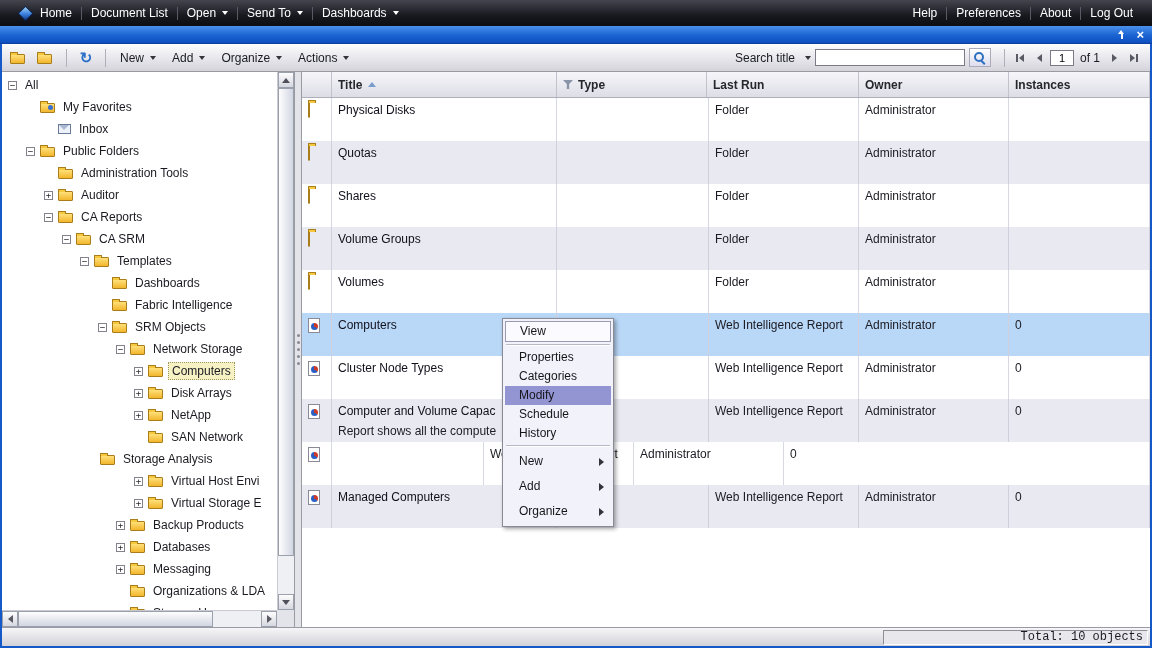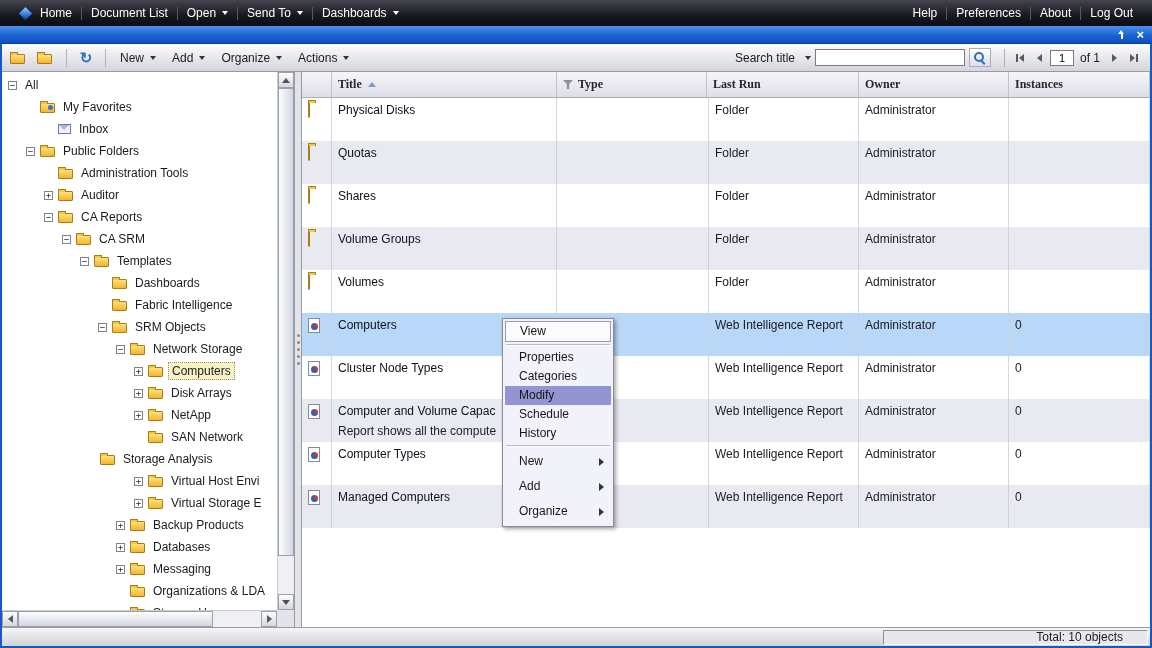--- a/index.html
+++ b/index.html
@@ -85,21 +85,21 @@
   .hscroll { position:absolute; left:0; bottom:0; right:17px; height:17px; background:#eef0f4; border-top:1px solid #cacad2; }
   .hscroll .sb-left { position:absolute; left:0; top:0; }
   .hscroll .sb-right { position:absolute; right:0; top:0; }
   .hthumb { position:absolute; left:16px; top:0; width:195px; height:16px; background:linear-gradient(#fdfdfd,#d2d6e2); border:1px solid #9aa0ac; cursor:grab; }
   .sb-corner { position:absolute; right:0; bottom:0; width:17px; height:17px; background:#e2e4ea; }
   .splitter { flex:0 0 7px; background:#e2e4ea; border-right:1px solid #9a9aa2; display:flex; align-items:center; justify-content:center; cursor:col-resize; }
   .splitter-dots { width:3px; height:3px; background:#8a8a96; border-radius:50%; box-shadow:0 -14px 0 #8a8a96, 0 -7px 0 #8a8a96, 0 7px 0 #8a8a96, 0 14px 0 #8a8a96; }
   
   .table-panel { flex:1; position:relative; background:#fff; overflow:hidden; }
   .thead { display:flex; height:26px; background:linear-gradient(#f6f6fa,#dddde6); border-bottom:1px solid #aeaeb8; font-weight:bold; color:#26262e; }
-  .th { display:flex; align-items:center; padding:12px 6px; border-right:1px solid #c2c2cc;font-family:Liberation Serif, serif; }
+  .th { display:flex; align-items:center; padding:12px 6px; border-right:1px solid #c2c2cc; }
   .col-icon { flex:0 0 30px; width:30px; }
   .col-title { flex:0 0 225px; width:225px; }
   .col-lastrun { flex:0 0 152px; width:152px; }
   .col-type { flex:0 0 150px; width:150px; }
   .col-owner { flex:0 0 150px; width:150px; }
   .col-instances { flex:1; }
   .sort-asc { width:0; height:0; border-left:4px solid transparent; border-right:4px solid transparent; border-bottom:5px solid #7a9ccc; margin-left:6px; }
   .funnel { width:10px; height:9px; background:#8a94a8; clip-path:polygon(0 0,100% 0,62% 45%,62% 100%,38% 100%,38% 45%); margin-right:5px; }
   .row { display:flex; min-height:43px; background:#fff; cursor:default; }
   .row.alt { background:#e9e9f1; }
@@ -117,21 +117,21 @@
     border:1px solid #8a8a96; box-shadow:2px 2px 4px rgba(0,0,0,.35); padding:2px; z-index:20;
   }
   .ctx-item { position:relative; height:19px; line-height:19px; padding-left:14px; color:#15151a; cursor:pointer; white-space:nowrap; }
   .ctx-item.default { height:21px; line-height:19px; border:1px solid #9a9ab4; background:#fbfbff; margin-bottom:2px; }
   .ctx-item.hl { background:#9394d2; }
   .ctx-item.has-sub { height:25px; line-height:25px; }
   .sub-arrow { position:absolute; right:7px; top:50%; transform:translateY(-50%); width:0; height:0; border-top:4px solid transparent; border-bottom:4px solid transparent; border-left:5px solid #33333c; }
   .menu-sep { border-top:1px solid #b8b8c6; border-bottom:1px solid #fff; margin:2px 1px; }
   
   .statusbar { flex:0 0 19px; height:19px; background:linear-gradient(#f6f6f8,#d2d2d8); border-top:1px solid #9a9aa4; display:flex; justify-content:flex-end; align-items:center; }
-  .total-box { width:265px; height:15px; margin:1px 2px; border:1px solid; border-color:#8f8f98 #fdfdfd #fdfdfd #8f8f98; display:flex; align-items:center; justify-content:flex-end; padding:0 24px; background:#e8e8ec; }
+  .total-box { width:265px; height:15px; margin:1px 2px; border:1px solid; border-color:#8f8f98 #fdfdfd #fdfdfd #8f8f98; display:flex; align-items:center; justify-content:flex-end; padding:0 4px; background:#e8e8ec;font-family:Liberation Mono, monospace; }
 </style>
 </head>
 <body>
 
 <div class="app">
 
   <div class="topbar">
     <div class="topbar-left" id="topmenu-left">
         <div class="menu-item">
           <span class="logo"></span>
@@ -495,23 +495,20 @@
                 <div class="row-title">Computer and Volume Capac</div>
                 <div class="row-desc">Report shows all the compute</div>
               </div>
               <div class="cell col-lastrun"><span></span></div>
               <div class="cell col-type"><span>Web Intelligence Report</span></div>
               <div class="cell col-owner"><span>Administrator</span></div>
               <div class="cell col-instances"><span>0</span></div>
             </div>
             <div class="row">
               <div class="cell col-icon"><span class="report-icon"></span></div>
-              <div class="cell col-title">
-                <div class="row-title">Computer Types</div>
-              </div>
               <div class="cell col-lastrun"><span></span></div>
               <div class="cell col-type"><span>Web Intelligence Report</span></div>
               <div class="cell col-owner"><span>Administrator</span></div>
               <div class="cell col-instances"><span>0</span></div>
             </div>
             <div class="row alt">
               <div class="cell col-icon"><span class="report-icon"></span></div>
               <div class="cell col-title">
                 <div class="row-title">Managed Computers</div>
               </div>

